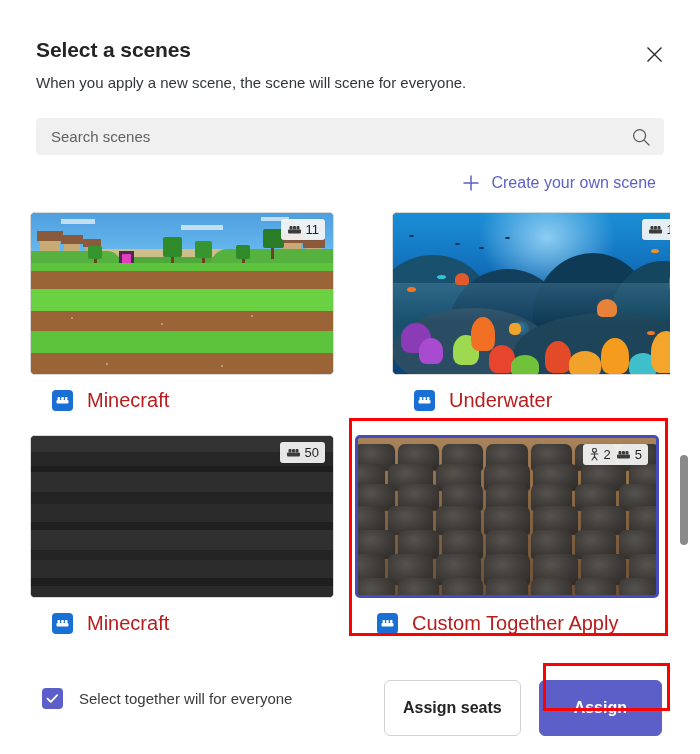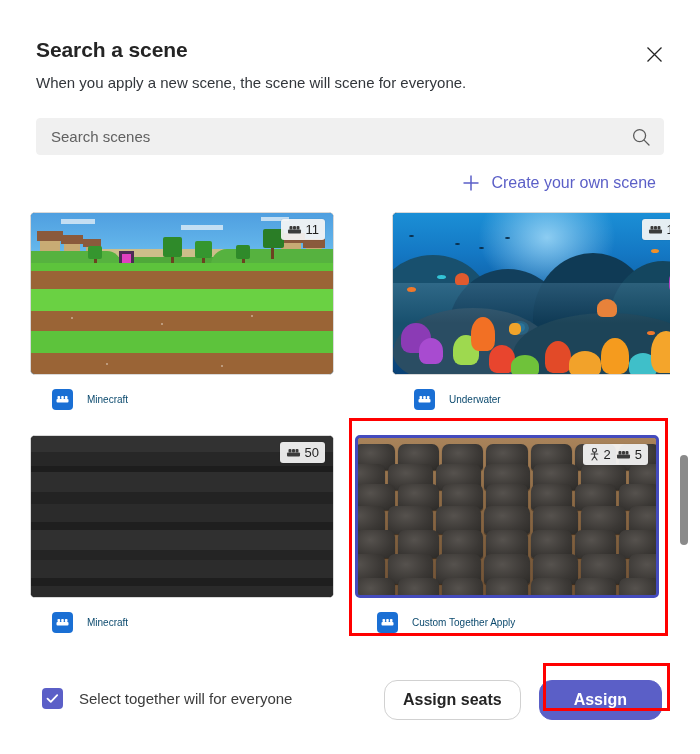--- a/index.html
+++ b/index.html
@@ -109,21 +109,21 @@
   .label-row {
     display: flex; align-items: center; gap: 14px;
     margin-top: 14px; padding-left: 22px;
   }
   .label-chip {
     width: 21px; height: 21px; border-radius: 4px;
     background: #1a6fd4;
     display: flex; align-items: center; justify-content: center;
     flex: 0 0 auto;
   }
-  .label-text { font-size: 10px; color: #0c4a6e; }
+  .label-text { font-size: 20px; color: #b91c1c; }
 
   
   
   .mc { position: absolute; inset: 0; background: #4aa3e8; }
   .mc-sky { position:absolute; left:0; right:0; top:0; height:34%;
     background: linear-gradient(180deg,#4f9fe0 0%, #62b4ea 60%, #7cc6f0 100%); }
   .mc-cloud { position:absolute; background:#e8f2f8; opacity:.75; }
   .mc-far { position:absolute; left:0; right:0; top:26%; height:10%;
     background:#cdbe8a; }
   .mc-hill { position:absolute; background:#4fa83a; }
@@ -200,39 +200,39 @@
     display: flex; align-items: center; justify-content: center;
     flex: 0 0 auto;
   }
   .chk-label { font-size: 15px; color: #3b3b3b; }
 
   .btn-row {
     position: absolute; right: 38px; top: 16px;
     display: flex; align-items: center; gap: 18px;
   }
   .btn {
-    height: 40px; border-radius: 13px;
+    height: 56px; border-radius: 6px;
     font-family: "Liberation Sans", sans-serif;
     font-size: 16px; font-weight: bold;
     cursor: pointer; border: 1px solid #d1d1d1;
     background: #ffffff; color: #242424;
     padding: 0 18px;
   }
   .btn-primary {
     background: #5b5fc7; color: #ffffff; border: 1px solid #5b5fc7;
     padding: 0 34px;
   }
 </style>
 </head>
 <body>
 
 <div class="dialog">
 
   <div class="hdr">
-    <div class="hdr-title">Search a scene</div>
+    <div class="hdr-title">Select a scenes</div>
     <div class="hdr-sub">When you apply a new scene, the scene will scene for everyone.</div>
   </div>
 
   <button class="close-btn">
     <span>
       <svg width="17" height="17" viewBox="0 0 17 17">
         <path d="M1.5 1.5 L15.5 15.5 M15.5 1.5 L1.5 15.5" stroke="#242424" stroke-width="1.3" fill="none"></path>
       </svg>
     </span>
   </button>

